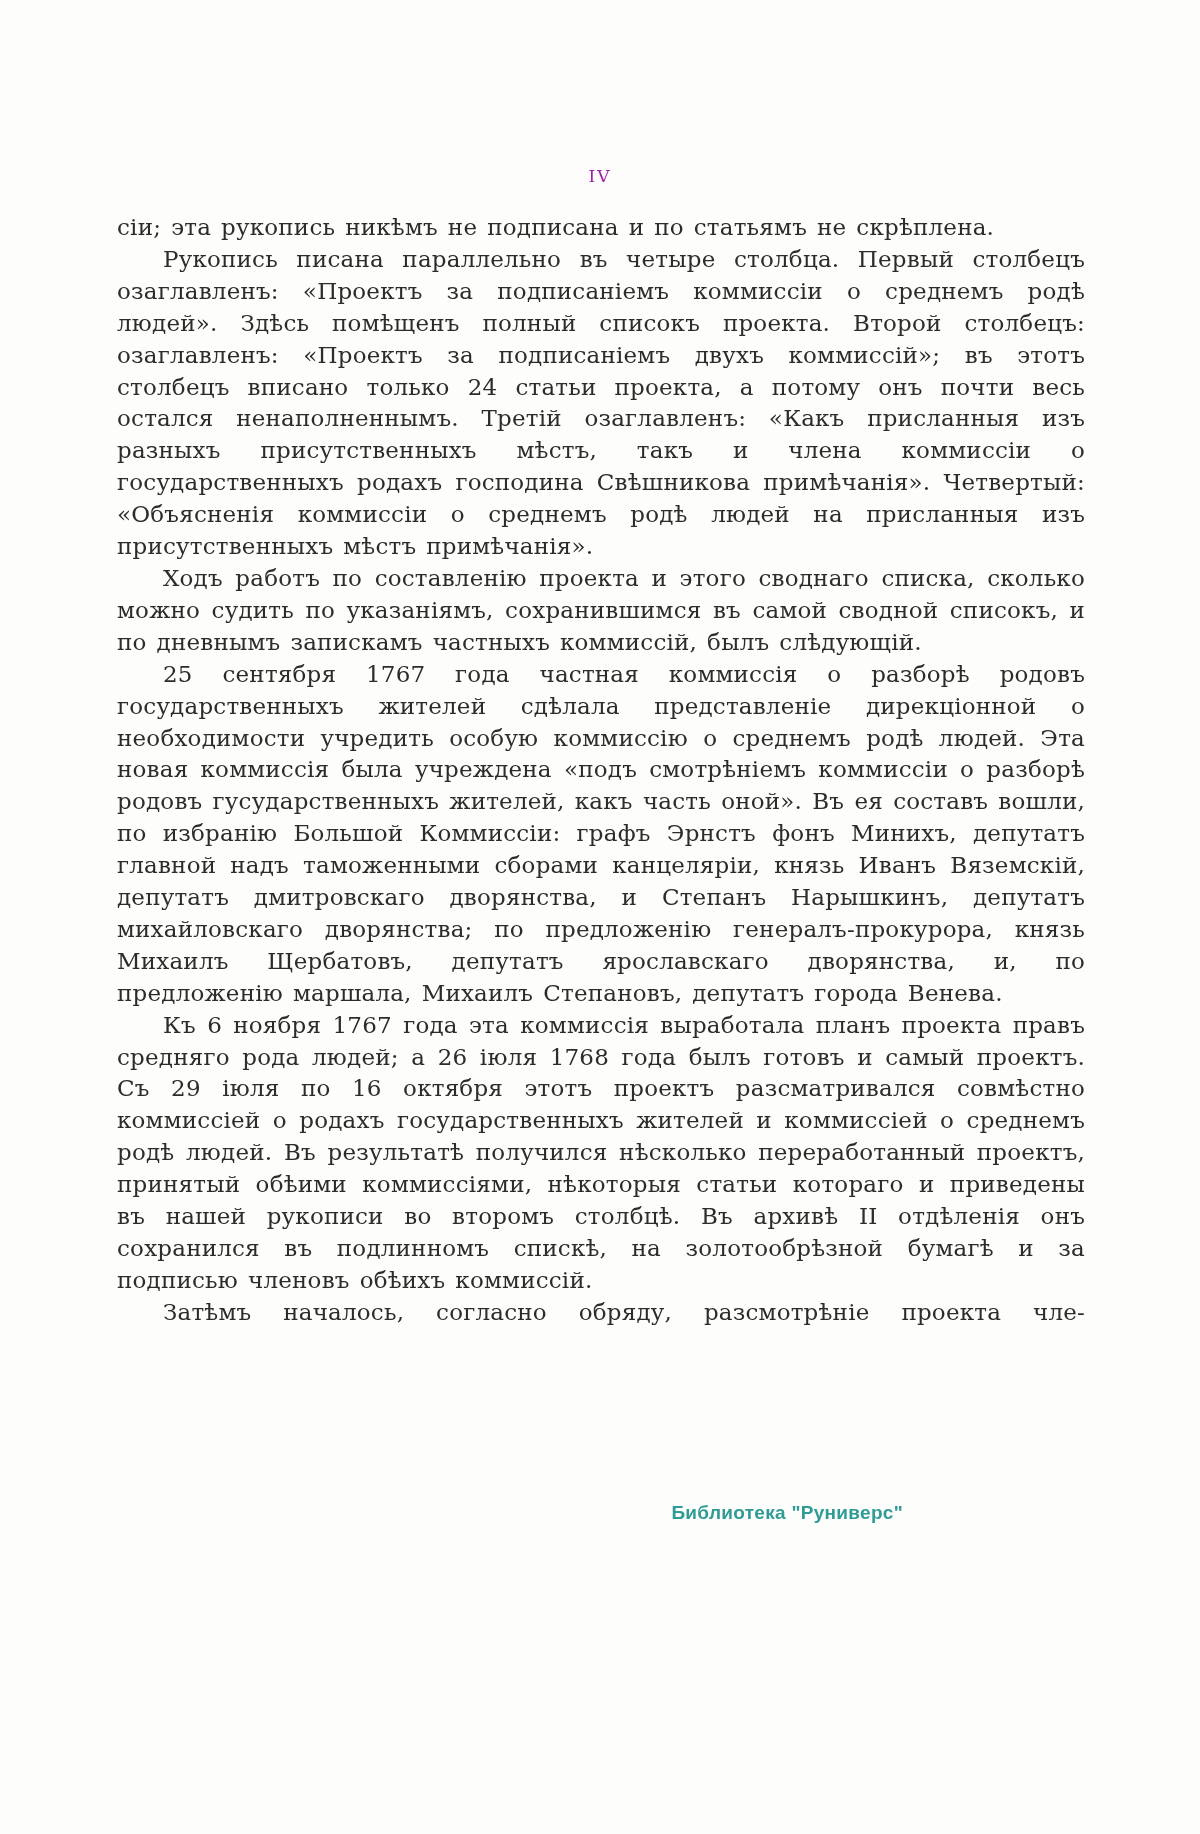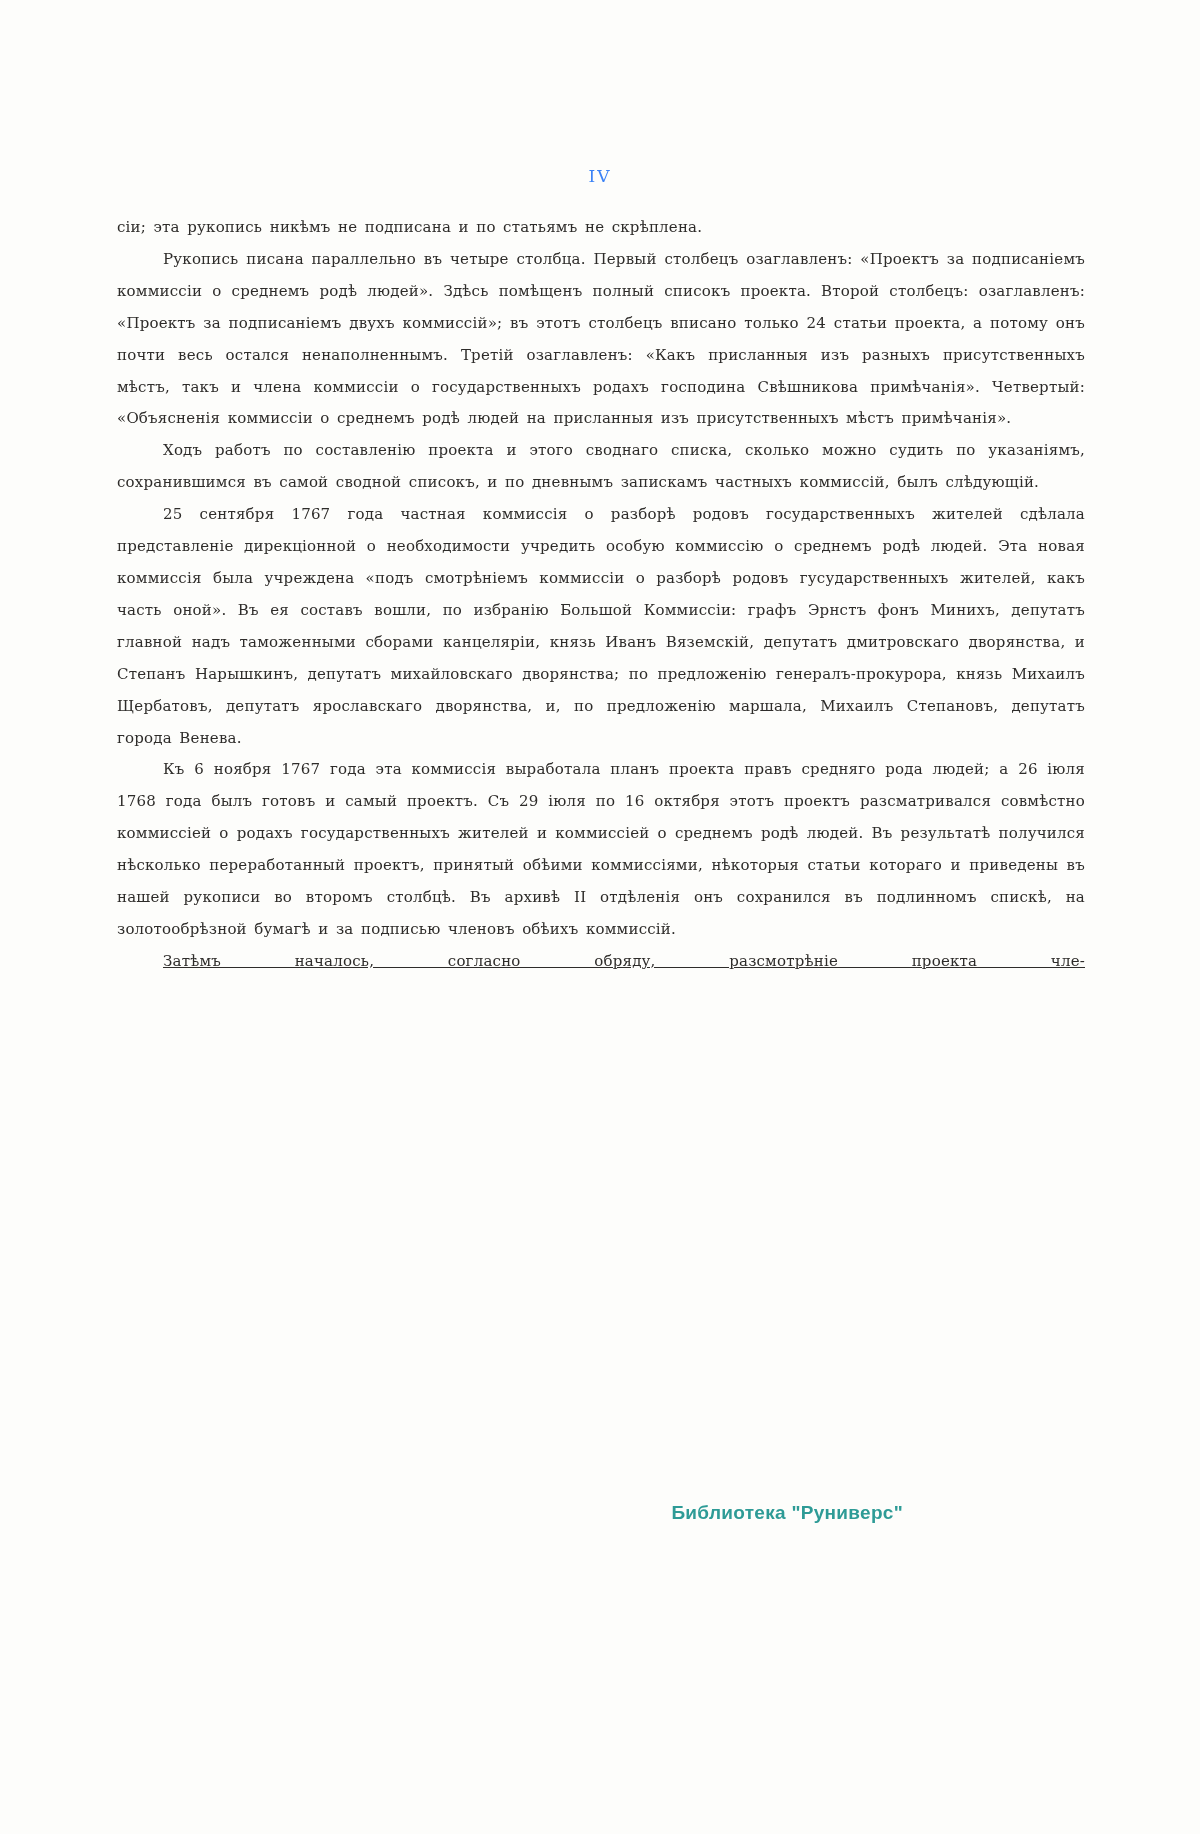--- a/index.html
+++ b/index.html
@@ -18,44 +18,43 @@
       overflow: hidden;
     }
     .page-number {
       position: absolute;
       top: 166px;
       left: 0;
       width: 100%;
       text-align: center;
       font-size: 17px;
       letter-spacing: 2px;
-      color: #3b82f6;
+      color: #a21caf;
     }
     .text-block {
       position: absolute;
       top: 212px;
       left: 117px;
       width: 968px;
-      font-size: 15px;
+      font-size: 23px;
       line-height: 31.9px;
       text-align: justify;
       letter-spacing: 0.2px;
       word-spacing: 2.5px;
     }
     .text-block p {
       margin: 0;
       padding: 0;
       text-indent: 46px;
     }
     .text-block p.no-indent {
       text-indent: 0;
     }
     .text-block p.justify-last {
       text-align-last: justify;
-      text-decoration: underline;
     }
     .watermark {
       position: absolute;
       top: 1502px;
       right: 297px;
       font-family: "Liberation Sans", "DejaVu Sans", sans-serif;
       font-weight: bold;
       font-size: 19px;
       color: #2e9b96;
       letter-spacing: 0.3px;

